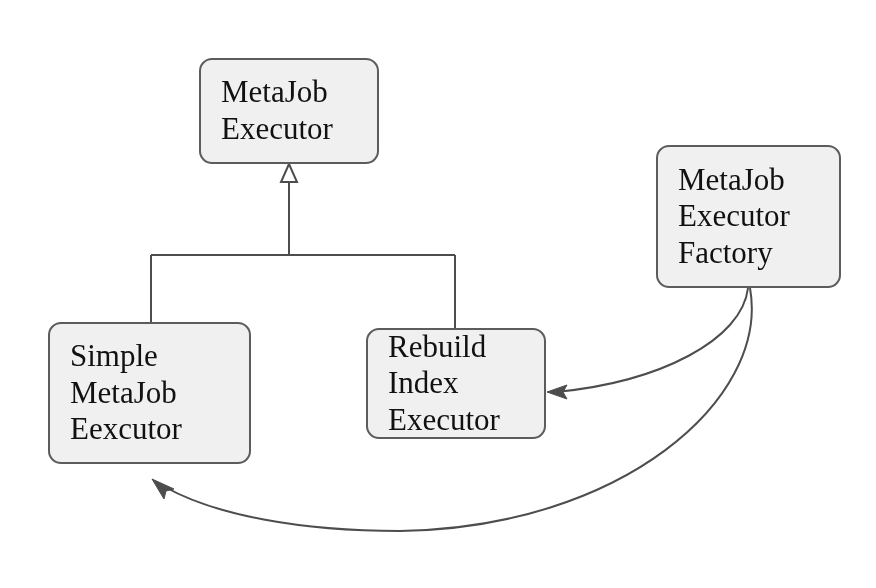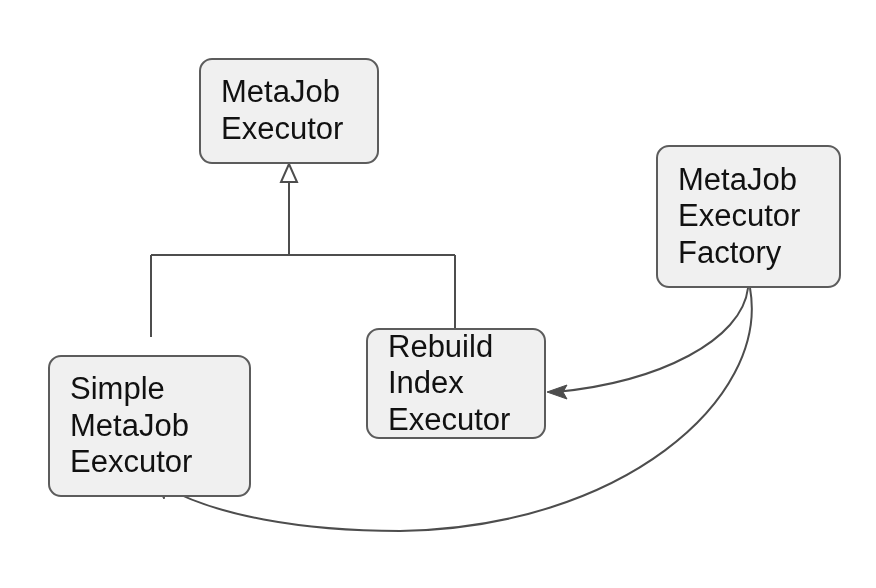--- a/index.html
+++ b/index.html
@@ -6,21 +6,21 @@
     margin: 0;
     padding: 0;
     background: #ffffff;
   }
   #canvas {
     position: relative;
     width: 876px;
     height: 588px;
     background: #ffffff;
     overflow: hidden;
-    font-family: Liberation Sans, sans-serif;
+    font-family: Liberation Serif, serif;
   }
   #edge-layer {
     position: absolute;
     left: 0;
     top: 0;
     width: 876px;
     height: 588px;
   }
   .node {
     position: absolute;
@@ -38,21 +38,21 @@
     display: block;
     padding-left: 20px;
     color: #111111;
     font-size: 31px;
     line-height: 1.18;
     white-space: pre;
     text-align: left;
   }
   #node-metajob-executor { left: 199px; top: 58px; width: 180px; height: 106px; }
   #node-metajob-executor-factory { left: 656px; top: 145px; width: 185px; height: 143px; }
-  #node-simple-metajob-eexcutor { left: 48px; top: 355px; width: 203px; height: 142px; }
+  #node-simple-metajob-eexcutor { left: 48px; top: 322px; width: 203px; height: 142px; }
   #node-rebuild-index-executor { left: 366px; top: 328px; width: 180px; height: 111px; }
 </style>
 </head>
 <body>
 
 <div id="canvas">
 
   <svg id="edge-layer" viewBox="0 0 876 588">
 
     <g>

